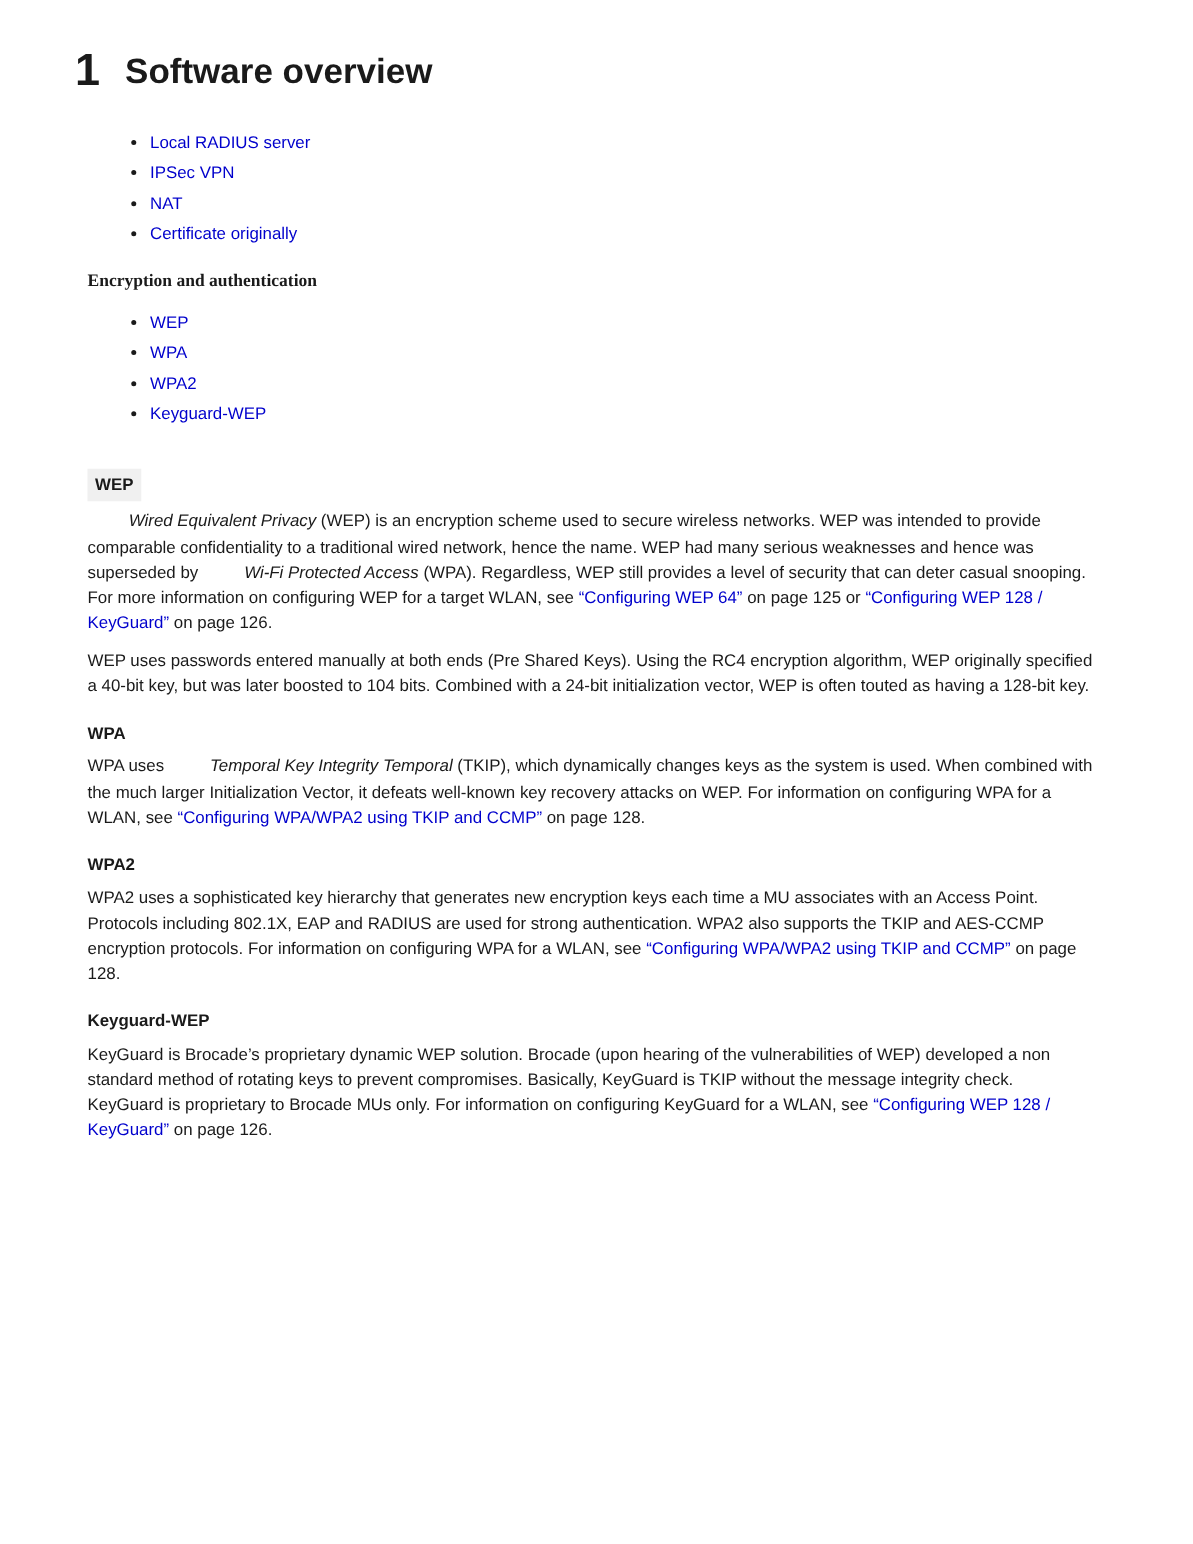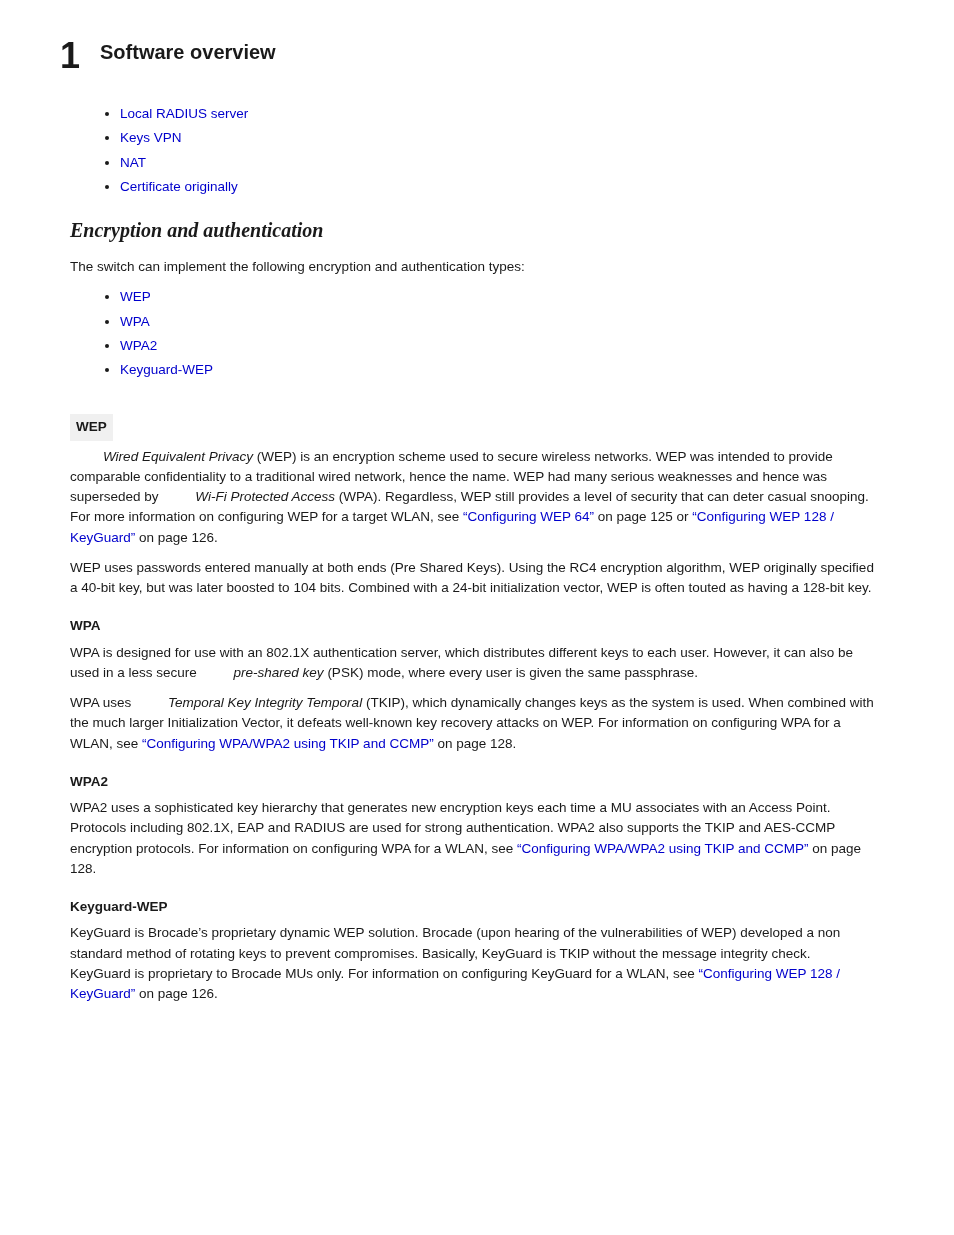--- a/index.html
+++ b/index.html
@@ -32,21 +32,21 @@
     .chapter-number {
       font-size: 36px;
       font-weight: bold;
       color: #1a1a1a;
       line-height: 1;
       margin-right: 20px;
       margin-top: 8px;
     }
 
     .chapter-title {
-      font-size: 20px;
+      font-size: 28px;
       font-weight: bold;
       color: #1a1a1a;
       line-height: 1.2;
       padding-top: 10px;
     }
 
     .bullet-list {
       list-style: disc;
       margin-left: 50px;
       margin-bottom: 18px;
@@ -57,23 +57,22 @@
     }
 
     .bullet-list li a, a {
       color: #0000cc;
       text-decoration: none;
       text-align: right;
     }
 
     .section-heading {
       font-family: 'Times New Roman', Times, serif;
-      font-style: italic;
       font-weight: bold;
-      font-size: 20px;
+      font-size: 14px;
       color: #1a1a1a;
       margin-bottom: 12px;
       margin-top: 10px;
     }
 
     .intro-text {
       margin-bottom: 12px;
     }
 
     .body-text {
@@ -118,29 +117,28 @@
 
   <div class="header-row">
     <div class="chapter-number">1</div>
     <div class="chapter-title">Software overview</div>
   </div>
 
   <div class="content-area">
 
     <ul class="bullet-list">
       <li><a href="#">Local RADIUS server</a></li>
-      <li><a href="#">Keys VPN</a></li>
+      <li><a href="#">IPSec VPN</a></li>
       <li><a href="#">NAT</a></li>
       <li><a href="#">Certificate originally</a></li>
     </ul>
 
     <div>
       <div class="section-heading">Encryption and authentication</div>
 
-      <p class="intro-text body-text">The switch can implement the following encryption and authentication types:</p>
 
       <ul class="bullet-list">
         <li><a href="#">WEP</a></li>
         <li><a href="#">WPA</a></li>
         <li><a href="#">WPA2</a></li>
         <li><a href="#">Keyguard-WEP</a></li>
       </ul>
 
       <div>
         <div class="wep-heading-box">
@@ -149,23 +147,20 @@
         <p class="body-text">
           <em>Wired Equivalent Privacy</em> (WEP) is an encryption scheme used to secure wireless networks. WEP was intended to provide comparable confidentiality to a traditional wired network, hence the name. WEP had many serious weaknesses and hence was superseded by <em>Wi-Fi Protected Access</em> (WPA). Regardless, WEP still provides a level of security that can deter casual snooping. For more information on configuring WEP for a target WLAN, see <a href="#">“Configuring WEP 64”</a> on page 125 or <a href="#">“Configuring WEP 128 / KeyGuard”</a> on page 126.
         </p>
         <p class="body-text">
           WEP uses passwords entered manually at both ends (Pre Shared Keys). Using the RC4 encryption algorithm, WEP originally specified a 40-bit key, but was later boosted to 104 bits. Combined with a 24-bit initialization vector, WEP is often touted as having a 128-bit key.
         </p>
       </div>
 
       <div>
         <div class="subsection-title">WPA</div>
-        <p class="body-text">
-          WPA is designed for use with an 802.1X authentication server, which distributes different keys to each user. However, it can also be used in a less secure <em>pre-shared key</em> (PSK) mode, where every user is given the same passphrase.
-        </p>
         <p class="body-text">
           WPA uses <em>Temporal Key Integrity Temporal</em> (TKIP), which dynamically changes keys as the system is used. When combined with the much larger Initialization Vector, it defeats well-known key recovery attacks on WEP. For information on configuring WPA for a WLAN, see <a href="#">“Configuring WPA/WPA2 using TKIP and CCMP”</a> on page 128.
         </p>
       </div>
 
       <div>
         <div class="subsection-title">WPA2</div>
         <p class="body-text">
           WPA2 uses a sophisticated key hierarchy that generates new encryption keys each time a MU associates with an Access Point. Protocols including 802.1X, EAP and RADIUS are used for strong authentication. WPA2 also supports the TKIP and AES-CCMP encryption protocols. For information on configuring WPA for a WLAN, see <a href="#">“Configuring WPA/WPA2 using TKIP and CCMP”</a> on page 128.
         </p>

